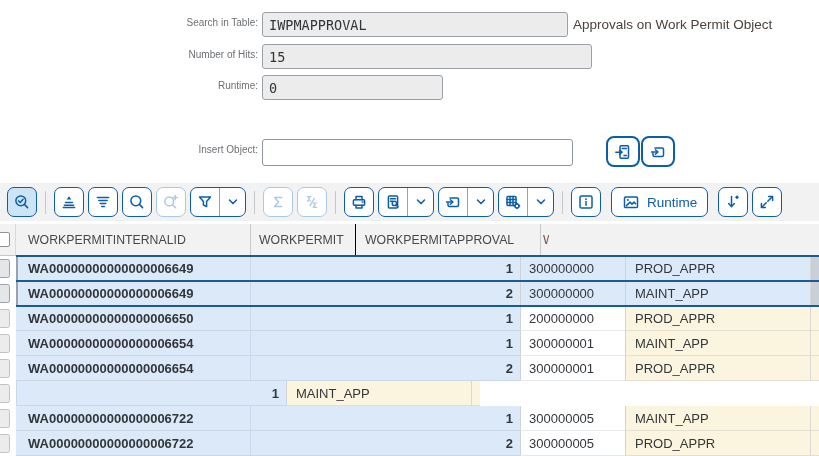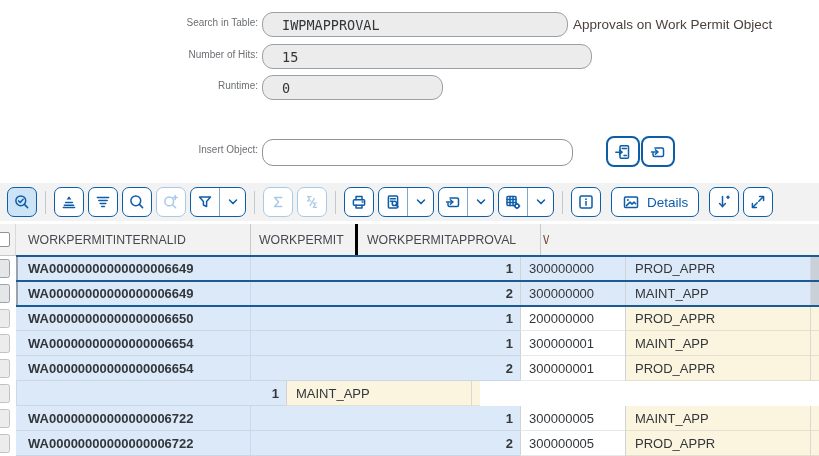--- a/index.html
+++ b/index.html
@@ -1,23 +1,23 @@
 <!DOCTYPE html>
 <html><head>
 <meta charset="utf-8">
 <style>
   html,body{margin:0;padding:0;background:#fff;}
   .screen{position:relative;width:819px;height:456px;background:#fff;overflow:hidden;
           font-family:"Liberation Sans",sans-serif;}
   
   .flabel{position:absolute;left:0;width:258px;text-align:right;font-size:10px;color:#6b6f73;}
   .fdesc{position:absolute;left:573px;top:17px;font-size:13.5px;color:#4c413c;}
-  .ffield{position:absolute;box-sizing:border-box;height:25px;border:1px solid #9aa0a6;border-radius:11px;
+  .ffield{position:absolute;box-sizing:border-box;height:25px;border:1px solid #9aa0a6;border-radius:3px;
           background:#ececec;font-family:"DejaVu Sans Mono",monospace;font-size:13.5px;color:#32363a;
-          padding:2px 19px;outline:none;}
+          padding:2px 6px;outline:none;}
   .ffield.white{background:#fff;border-color:#8e959c;}
   .ins-btn{position:absolute;width:34px;height:31px;box-sizing:border-box;border:2px solid #0d5da8;
            border-radius:8px;background:#fff;display:flex;align-items:center;justify-content:center;padding:0;}
   svg.ic{fill:none;stroke:#0d5da8;stroke-width:1.5;stroke-linecap:round;stroke-linejoin:round;}
   
   .toolbar{position:absolute;top:183px;left:0;width:819px;height:38px;background:#f2f2f2;
            display:flex;align-items:center;padding-left:7px;box-sizing:border-box;}
   .tb-btn{height:30px;min-width:30px;box-sizing:border-box;border:1.5px solid #0d5da8;border-radius:7px;
           background:#fff;display:flex;align-items:center;justify-content:center;margin-right:4px;padding:0;}
   .tb-btn.active{background:#cde4f7;}
@@ -32,21 +32,21 @@
   
   .thead{position:absolute;top:224px;left:0;width:819px;height:32px;background:#f2f2f2;display:flex;
          font-size:12.3px;color:#45494e;border-bottom:1px solid #c6c9cc;box-sizing:border-box;}
   .th{display:flex;align-items:center;box-sizing:border-box;white-space:nowrap;overflow:hidden;}
   .thsel{width:16px;position:relative;border-right:1px solid #d9d9d9;}
   .hchk{position:absolute;left:-5px;top:8px;width:15px;height:15px;background:#fff;border:1px solid #8f9499;
         border-radius:2px;box-sizing:border-box;}
   .th1{width:234px;padding-left:12px;}
   .th2{width:270px;justify-content:flex-end;padding-right:7px;border-left:1px solid #e3e3e3;}
   .th3{width:105px;padding-left:8px;border-left:1px solid #c9c9c9;}
-  .th4{width:185px;padding-left:9px;border-left:3px solid #000000;}
+  .th4{width:185px;padding-left:9px;border-left:1px solid #000000;}
   .th5{width:9px;border-left:1px solid #c9c9c9;color:#7b4a40;padding-left:2px;}
   .trow{position:absolute;left:0;width:819px;height:25px;display:flex;font-size:13px;color:#33373b;}
   .rowselcell{width:16px;position:relative;}
   .rowsel{position:absolute;left:-7px;top:3px;width:17px;height:19px;background:#ececec;
           border:1px solid #c2c2c2;border-radius:2.5px;box-sizing:border-box;}
   .trow.sel .rowsel{border-color:#9aa3ad;background:#e4e6e8;}
   .c{display:flex;align-items:center;box-sizing:border-box;white-space:nowrap;overflow:hidden;
      border-bottom:1px solid rgba(140,150,160,.22);}
   .c1{width:234px;padding-left:12px;font-weight:bold;background:#dbe9f8;}
   .c2{width:270px;justify-content:flex-end;padding-right:7px;font-weight:bold;background:#dbe9f8;
@@ -224,21 +224,21 @@
         <circle cx="9" cy="6.2" r="0.9" fill="#0d5da8" stroke="none"></circle>
         <line x1="9" y1="8.6" x2="9" y2="12.2"></line>
       </svg>
     </button>
     <button class="tb-btn details-btn" style="margin-left:6px">
       <svg class="ic" width="18" height="18" viewBox="0 0 18 18">
         <rect x="2.5" y="4" width="13" height="10.5" rx="1"></rect>
         <circle cx="5.9" cy="7" r="1" fill="#0d5da8" stroke="none"></circle>
         <path d="M4.5 12.6 L8 9.1 L10 11.1 L12 9.1 L13.6 10.7"></path>
       </svg>
-      <span>Details</span>
+      <span>Runtime</span>
     </button>
     <button class="tb-btn" style="margin-left:6px">
       <svg class="ic" width="18" height="18" viewBox="0 0 18 18">
         <line x1="7.5" y1="3.6" x2="7.5" y2="13.4"></line>
         <polyline points="4.6,10.6 7.5,13.6 10.4,10.6"></polyline>
         <path d="M13 2.2 L15 4.2 L13 6.2 L11 4.2 Z" fill="#0d5da8" stroke="none"></path>
       </svg>
     </button>
     <button class="tb-btn">
       <svg class="ic" width="18" height="18" viewBox="0 0 18 18">

